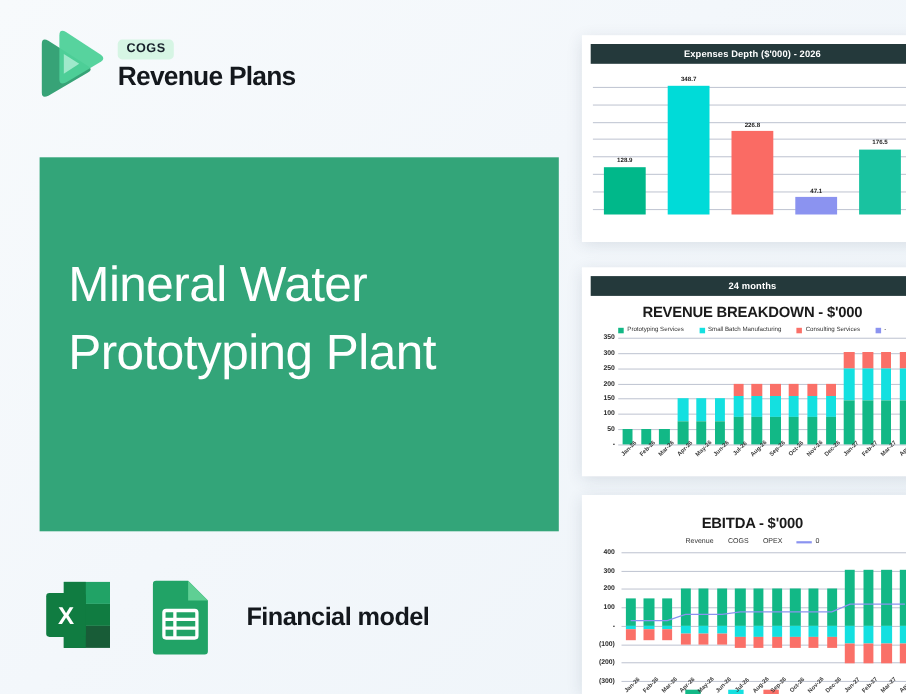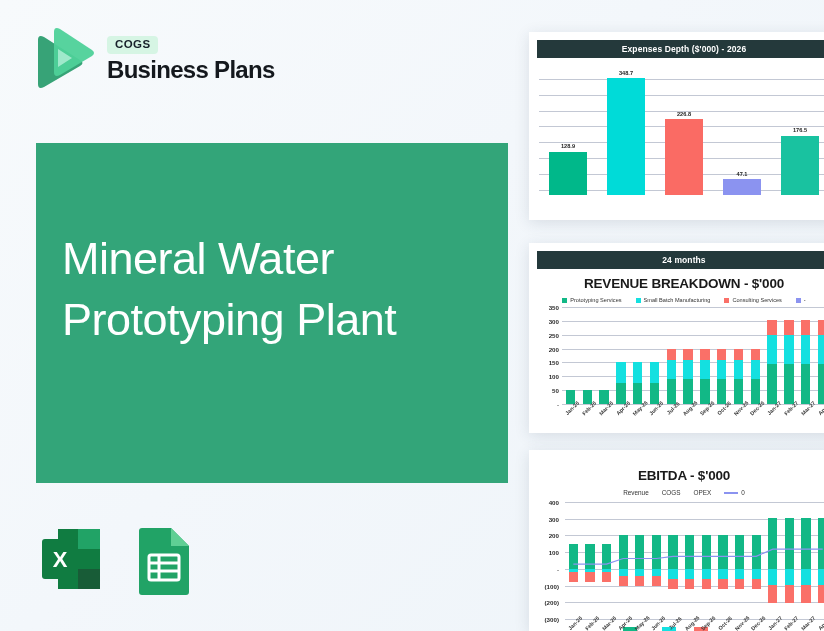--- a/index.html
+++ b/index.html
@@ -181,21 +181,21 @@
 <div class="logo-wrap">
   <div class="logo-mark">
     <svg width="64" height="68" viewBox="0 0 64 68">
       <path d="M8 14 L8 58 Q8 64 14 61 L50 40 Q55 37 50 34 L14 11 Q8 8 8 14 Z" fill="#37a377"></path>
       <path d="M24 6 L24 46 Q24 52 30 49 L62 30 Q66 27 62 24 L30 3 Q24 0 24 6 Z" fill="#4ed199" opacity="0.95"></path>
       <path d="M28 23 L28 41 L42 32 Z" fill="#a9ecd0" opacity="0.9"></path>
     </svg>
   </div>
   <div class="logo-text-col">
     <span class="ready-badge">COGS</span>
-    <span class="brand-name">Business Plans</span>
+    <span class="brand-name">Revenue Plans</span>
   </div>
 </div>
 
 <div class="headline">Mineral Water Prototyping Plant</div>
 
 <div class="footer-row">
   <div class="icon-xls">
     <svg width="78" height="78" viewBox="0 0 78 78">
       <rect x="22" y="8" width="42" height="20" fill="#21a366"></rect>
       <rect x="22" y="28" width="42" height="20" fill="#107c41"></rect>
@@ -208,20 +208,21 @@
   <div class="icon-gsheet">
     <svg width="66" height="74" viewBox="0 0 66 74">
       <path d="M6 5 h32 l18 18 v46 a3 3 0 0 1 -3 3 h-44 a3 3 0 0 1 -3 -3 v-61 a3 3 0 0 1 3 -3 z" fill="#21a366"></path>
       <path d="M38 5 l18 18 h-18 z" fill="#5fcf94"></path>
       <rect x="16" y="32" width="30" height="25" rx="2" fill="none" stroke="#ffffff" stroke-width="3"></rect>
       <line x1="16" y1="40" x2="46" y2="40" stroke="#ffffff" stroke-width="3"></line>
       <line x1="16" y1="48" x2="46" y2="48" stroke="#ffffff" stroke-width="3"></line>
       <line x1="26" y1="32" x2="26" y2="57" stroke="#ffffff" stroke-width="3"></line>
     </svg>
   </div>
+  <span class="footer-label">Financial model</span>
 </div>
 
 <div class="card" id="card-expenses">
   <div class="card-topbar">Expenses Depth ($'000) - 2026</div>
   <div class="plot" id="expenses-plot">
     <div id="exp-grid">
         <div class="gridline" style="top: 8.5%;"></div>
         <div class="gridline" style="top: 21%;"></div>
         <div class="gridline" style="top: 33.5%;"></div>
         <div class="gridline" style="top: 46%;"></div>

